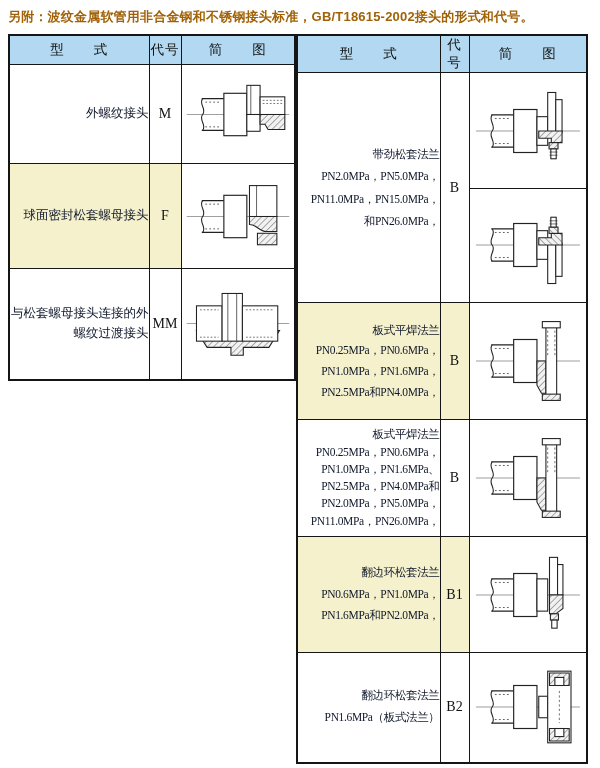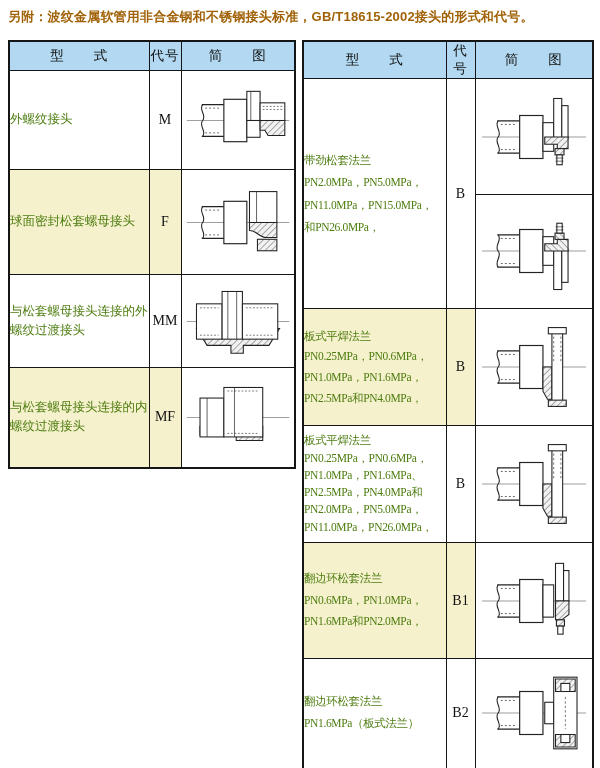--- a/index.html
+++ b/index.html
@@ -6,30 +6,30 @@
   body{
     width:600px;height:768px;background:#ffffff;position:relative;
     font-family:"Liberation Serif","DejaVu Serif",serif;color:#1c1c1c;
     overflow:hidden;
   }
   .caption{
     position:absolute;top:8px;left:8px;width:586px;
     font-family:"Liberation Sans","DejaVu Sans",sans-serif;
     font-weight:bold;font-size:13px;letter-spacing:.2px;color:#a16207;
   }
-  .tables{position:absolute;top:40px;left:8px;display:flex;gap:6px;align-items:flex-start;}
+  .tables{position:absolute;top:34px;left:8px;display:flex;align-items:flex-start;}
   table.fittings{border-collapse:collapse;table-layout:fixed;background:#fff;border:2.5px solid #151515;}
   table.fittings th,table.fittings td{border:1.6px solid #151515;padding:0;vertical-align:middle;}
   th.hdr{
     background:#b2d9f1;font-weight:normal;font-size:13.5px;height:28px;
     text-align:center;letter-spacing:1px;color:#111;
   }
   td.type-cell{
     font-size:12.5px;line-height:1.55;padding:4px 2px 4px 8px;
-    white-space:pre-line;text-align:left;color:#4d7c0f;
+    white-space:pre-line;text-align:right;color:#0f172a;
   }
   td.type-cell.loose{line-height:1.95;margin-top:25px;}
   td.type-cell.tight{font-size:11.5px;letter-spacing:-0.35px;line-height:1.5;}
   td.type-cell.pn{font-size:11.5px;letter-spacing:-0.35px;}
   td.code-cell{text-align:center;font-size:14px;color:#111;}
   tr.hl td.type-cell,tr.hl td.code-cell{background:#f5f1cc;}
   td.diagram-cell{background:#fff;text-align:center;}
   td.diagram-cell .dwrap{display:flex;align-items:center;justify-content:center;}
   svg.diag{display:block;}
   .substack{display:flex;align-items:center;justify-content:center;}
@@ -182,43 +182,32 @@
       <td class="code-cell">F</td>
       <td class="diagram-cell">
         <div class="dwrap" style="height:101px">
           <svg class="diag" viewBox="0 0 120 96" width="106" height="85">
             <use href="#fit-loose-nut"></use>
               </svg>
         </div>
       </td>
     </tr>
 
-    <tr style="height:93px">
+    <tr style="height:111px">
       <td class="type-cell">与松套螺母接头连接的外螺纹过渡接头</td>
       <td class="code-cell">MM</td>
       <td class="diagram-cell">
         <div class="dwrap" style="height:89px">
           <svg class="diag" viewBox="0 0 120 96" width="106" height="85">
             <use href="#fit-nipple"></use>
               </svg>
         </div>
       </td>
     </tr>
 
-    <tr class="hl" style="height:100px">
-      <td class="type-cell">与松套螺母接头连接的内螺纹过渡接头</td>
-      <td class="code-cell">MF</td>
-      <td class="diagram-cell">
-        <div class="dwrap" style="height:96px">
-          <svg class="diag" viewBox="0 0 120 96" width="106" height="85">
-            <use href="#fit-adapter"></use>
-              </svg>
-        </div>
-      </td>
-    </tr>
 
 
   </tbody>
     </table>
 
   <table class="fittings" style="width:290px;">
     <colgroup>
         <col style="width:143px">
         <col style="width:29px">
         <col style="width:118px">

